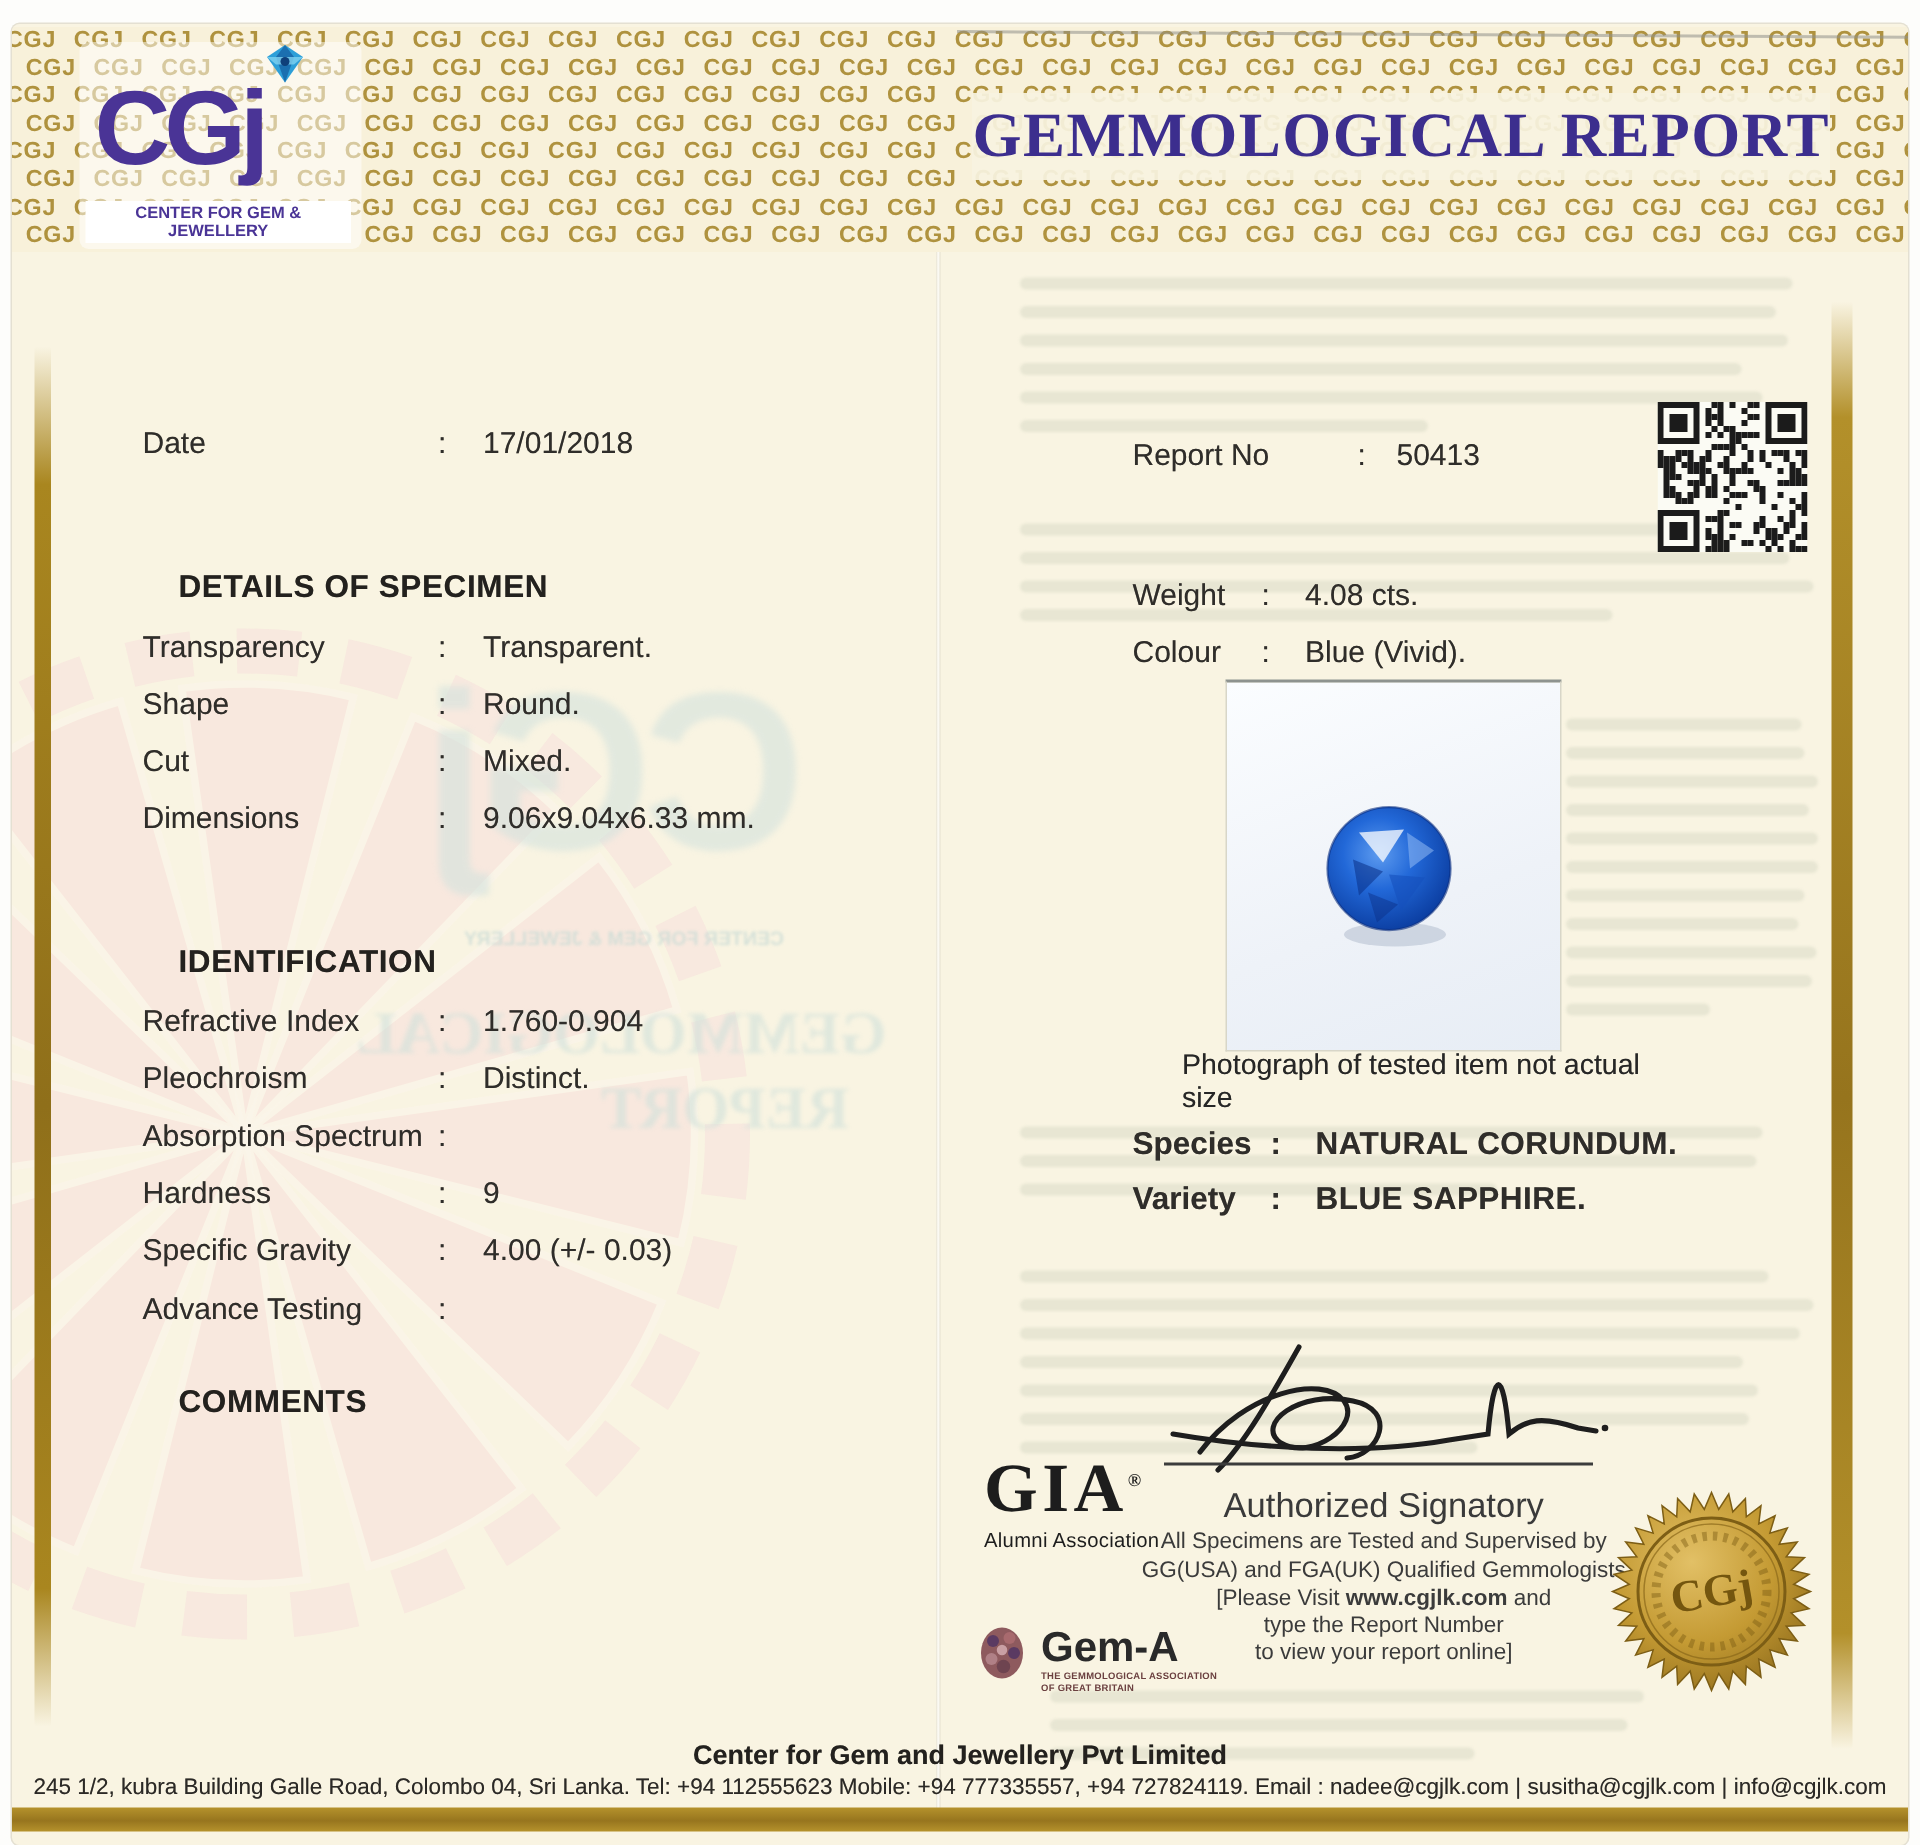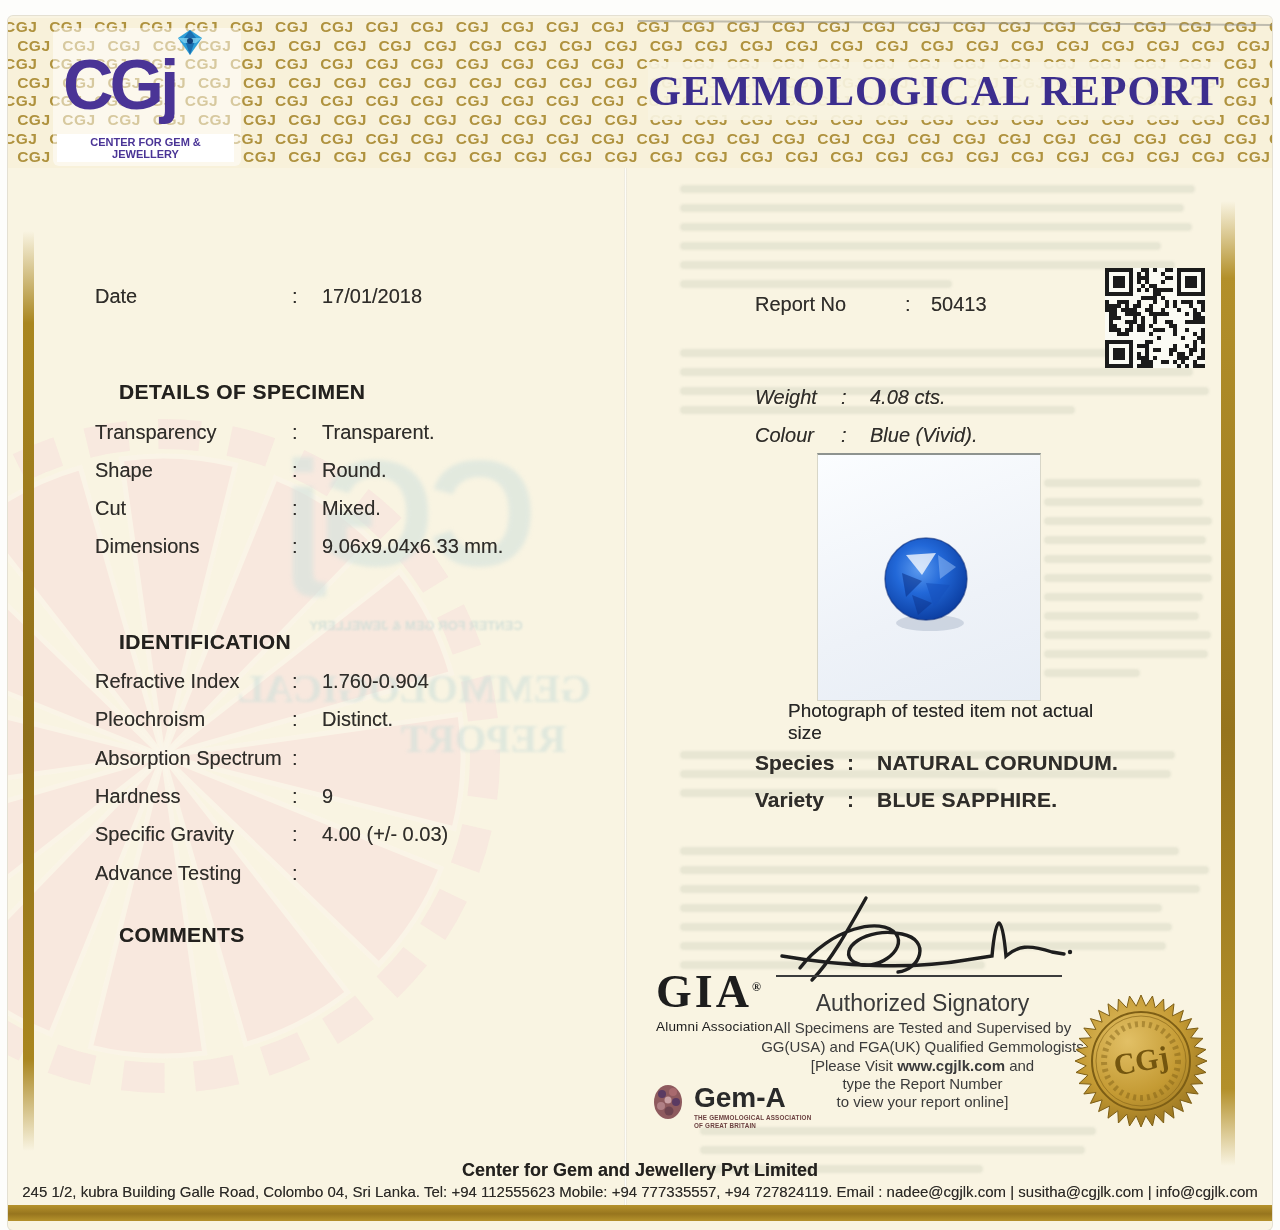--- a/index.html
+++ b/index.html
@@ -45,21 +45,21 @@
   .bleed-title{position:absolute;left:368px;top:498px;width:215px;text-align:center;
                font-family:"Liberation Serif",serif;font-weight:bold;font-size:40px;line-height:50px;
                color:#cfe0da;transform:scaleX(-1);filter:blur(1.5px);opacity:.6;}
   
   .bleed{position:absolute;filter:blur(1px);opacity:.5;}
   .bleed>div{height:8px;margin:11px 0;background:#b9c1ac;border-radius:4px;opacity:.55;}
   
   .kv{position:absolute;display:flex;font-size:20px;color:#2f2d2a;}
   .kv .k{flex:none;} .kv .c{flex:none;} .kv .v{white-space:nowrap;}
   .lrow{left:87px;} .lrow .k{width:197px;} .lrow .c{width:30px;}
-  .rrow{left:747px;font-style:italic;} .rrow .k{width:86px;} .rrow .c{width:29px;}
+  .rrow{left:747px;} .rrow .k{width:86px;} .rrow .c{width:29px;}
   .reprow{left:747px;} .reprow .k{width:150px;} .reprow .c{width:26px;}
   .clsrow{left:747px;font-weight:bold;font-size:21px;} .clsrow .k{width:92px;} .clsrow .c{width:30px;}
   .clsrow .v{letter-spacing:.3px;}
   .sect{position:absolute;left:87px;font-size:21px;font-weight:bold;letter-spacing:.4px;color:#23211e;margin-left:24px;}
   .comment-text{position:absolute;left:87px;font-size:20px;color:#2f2d2a;}
   
   .photo{position:absolute;left:809px;top:437px;width:222px;height:245px;
          background:linear-gradient(160deg,#fbfdff 0%,#eef2f8 60%,#e7edf5 100%);
          border:1px solid #d8d6c8;border-top:2px solid #8e938f;}
   .caption{position:absolute;left:780px;top:684px;width:330px;text-align:left;

